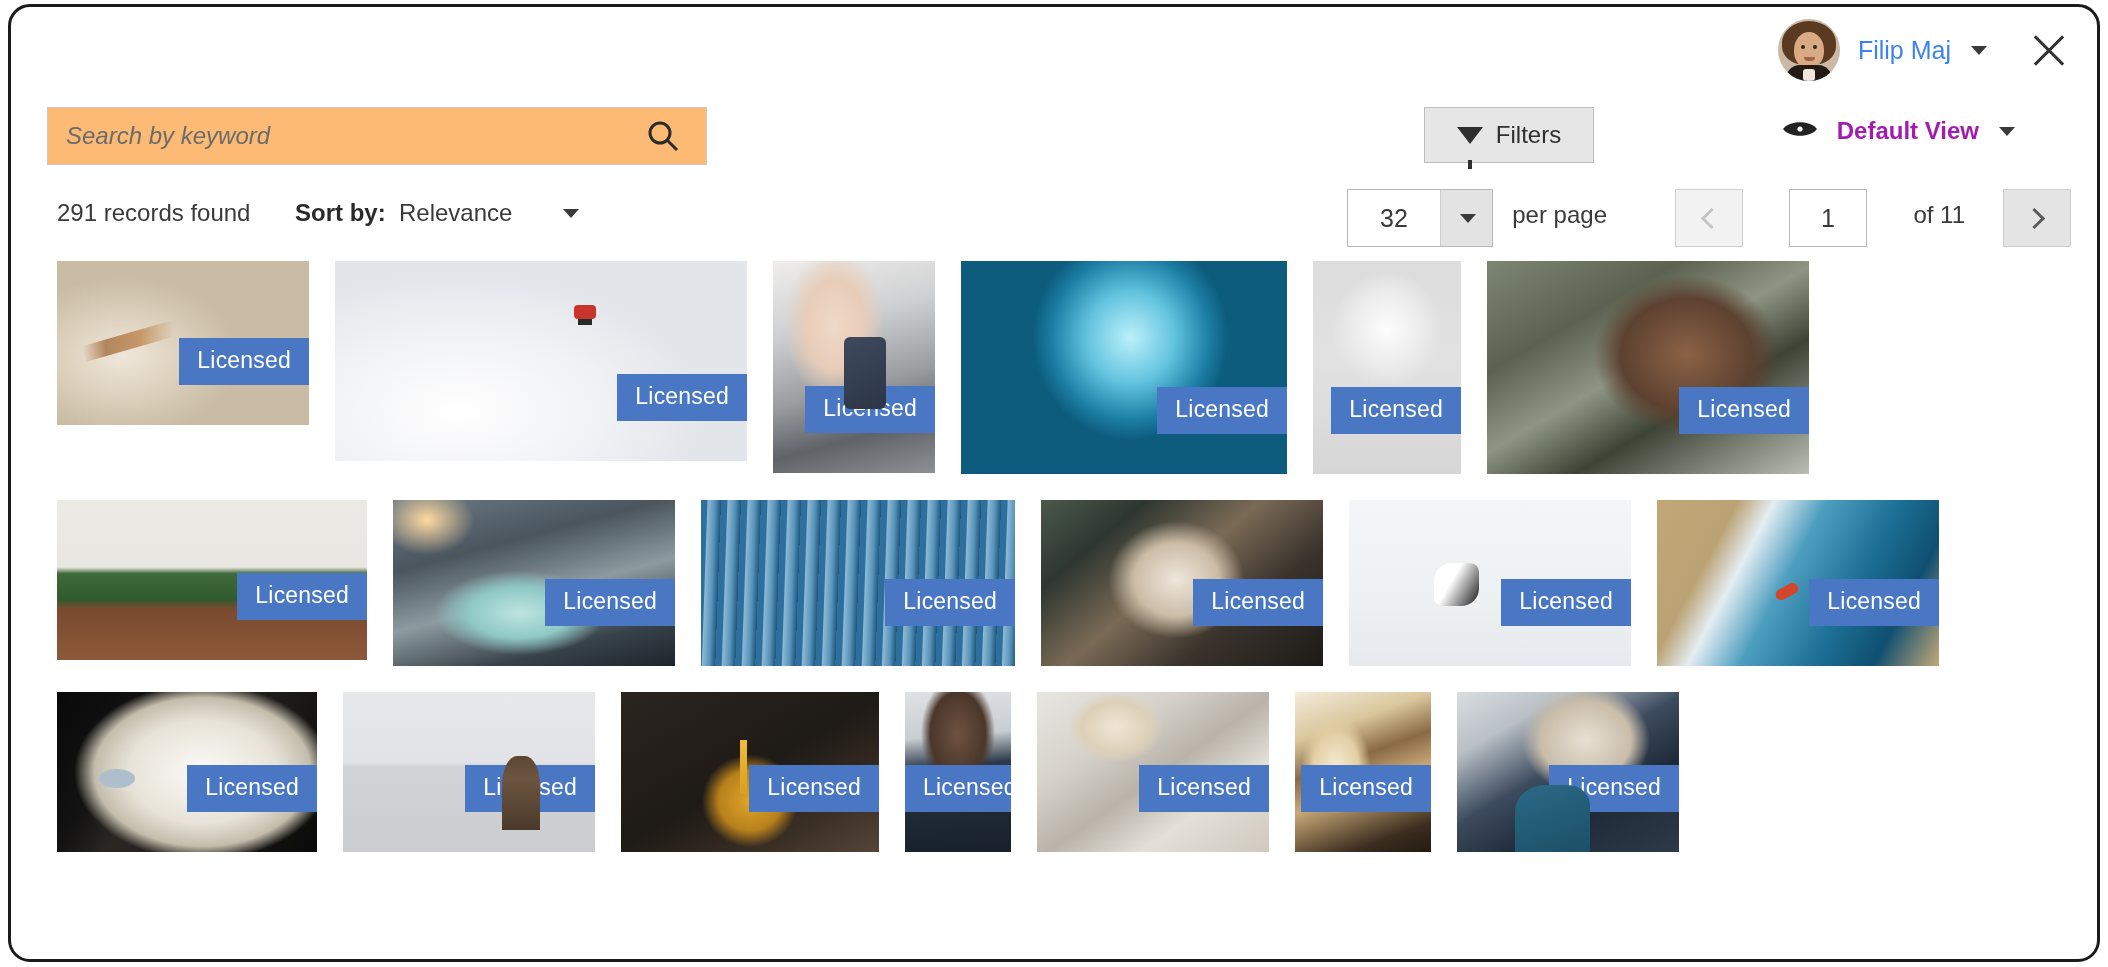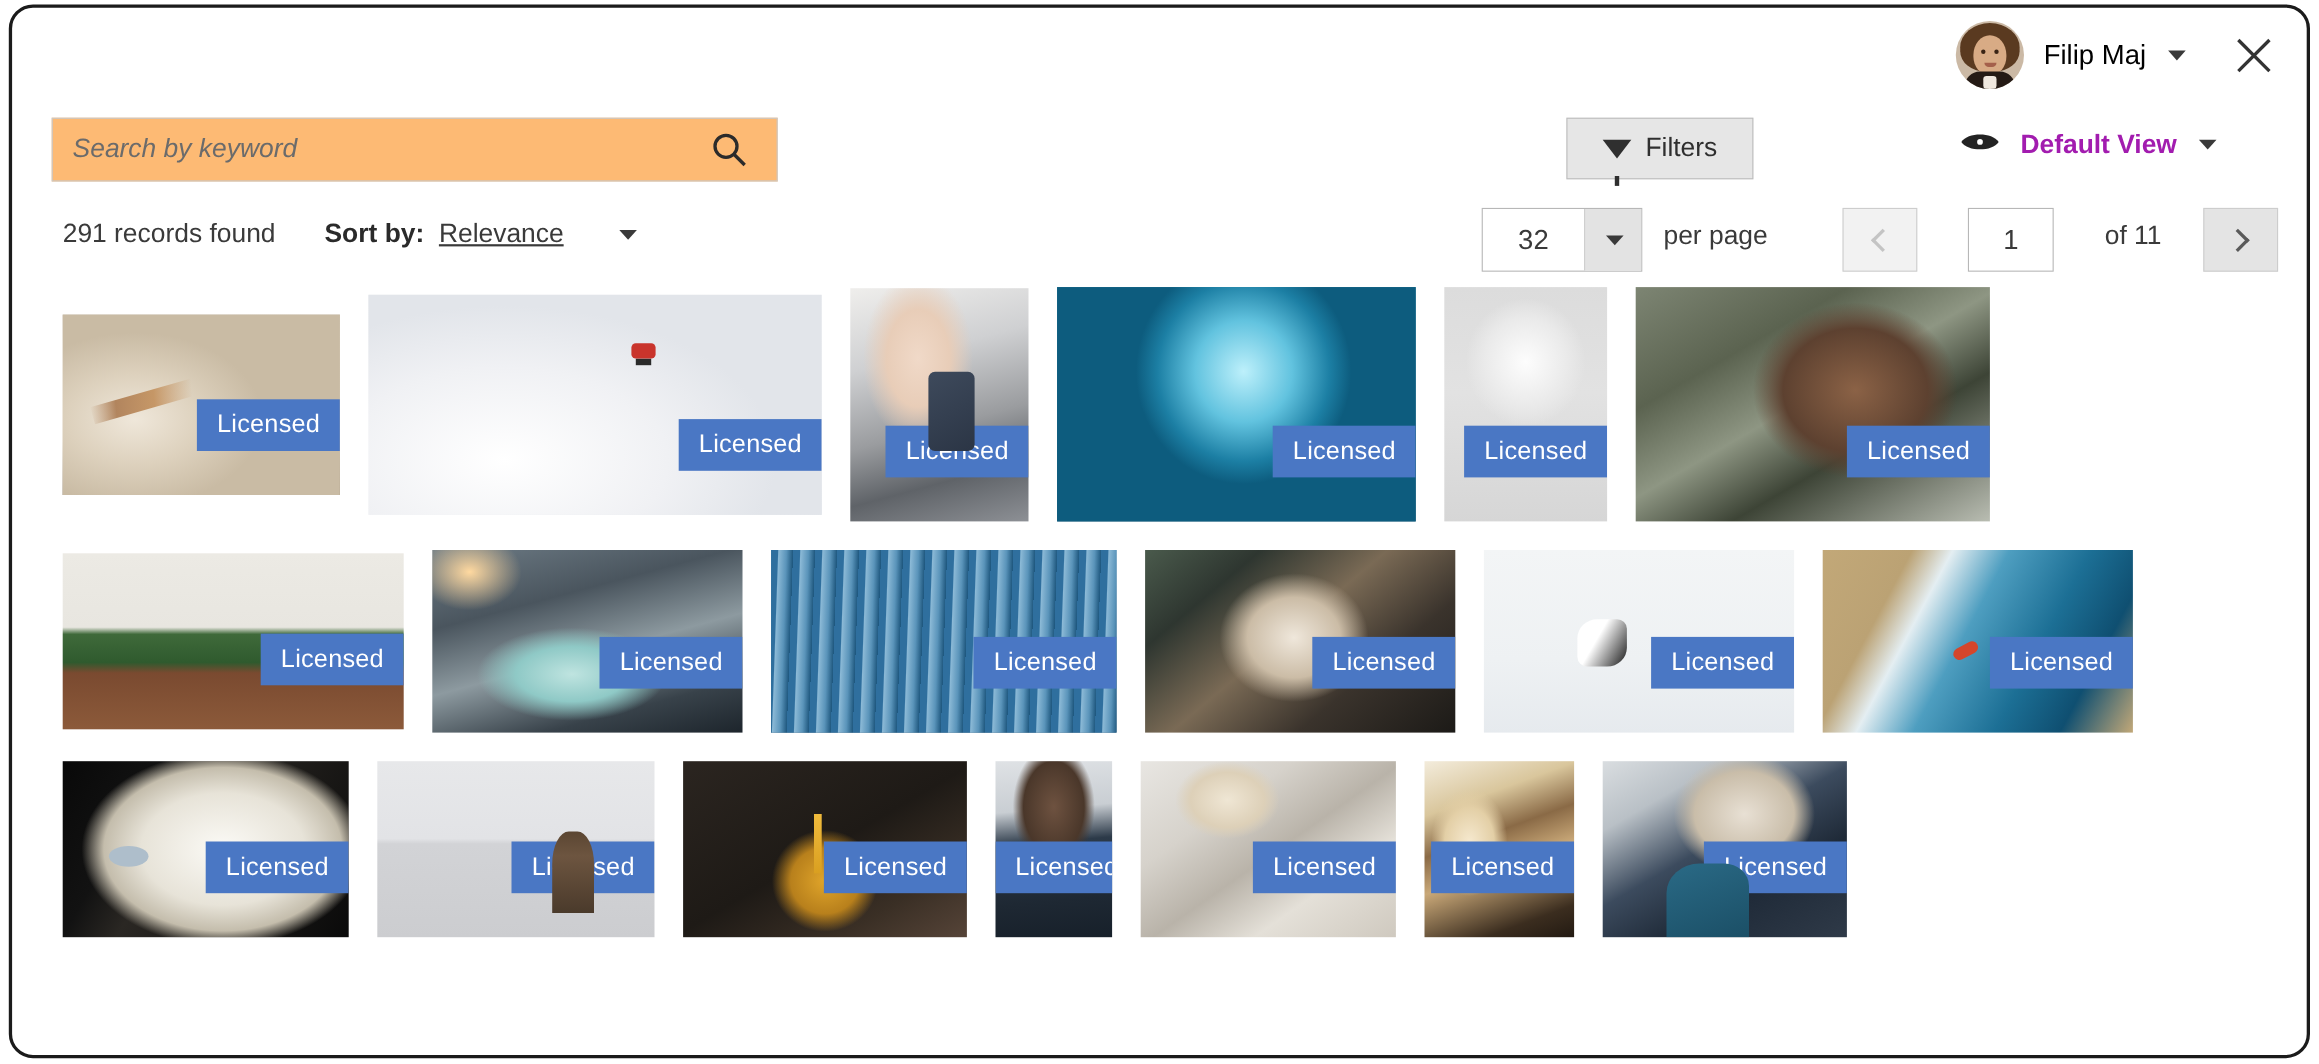--- a/index.html
+++ b/index.html
@@ -83,21 +83,21 @@
     width: 46px; height: 20px; border-radius: 14px 14px 0 0;
     background: #241a15;
   }
   .avatar .collar {
     position: absolute; left: 25px; bottom: 0px;
     width: 12px; height: 12px; background: #efe7de; border-radius: 3px;
   }
 
   .user-name {
     font-size: 25px;
-    color: #000000;
+    color: #3b82f6;
   }
 
   .caret {
     width: 0; height: 0;
     border-left: 8px solid transparent;
     border-right: 8px solid transparent;
     border-top: 9px solid #3a3a3a;
     margin-left: 2px;
   }
 
@@ -191,21 +191,21 @@
   .view-switch .label { font-size: 24px; color: #a21caf; font-weight: bold; }
 
   
   .results-bar {
     position: relative;
     height: 84px;
   }
 
   .records { position: absolute; left: 46px; top: 22px; font-size: 24px; color: #3a3a3a; }
   .sort-label { position: absolute; left: 284px; top: 22px; font-size: 24px; font-weight: bold; color: #2a2a2a; }
-  .sort-value { position: absolute; left: 388px; top: 22px; font-size: 24px; color: #3a3a3a; text-decoration: underline; }
+  .sort-value { position: absolute; left: 388px; top: 22px; font-size: 24px; color: #3a3a3a; }
   .sort-caret { position: absolute; left: 550px; top: 32px; }
 
   .per-page-select {
     position: absolute;
     right: 604px;
     top: 12px;
     width: 146px;
     height: 58px;
     border: 1px solid #b7b7b7;
     background: #fff;
@@ -255,21 +255,21 @@
     display: flex; align-items: center; justify-content: center;
     font-size: 25px; color: #3a3a3a;
   }
   .pg-of { position: absolute; right: 132px; top: 24px; font-size: 24px; color: #3a3a3a; }
 
   
   .grid-area { position: relative; padding: 0 0 0 0; }
 
   .row {
     display: flex;
-    align-items: center;
+    align-items: flex-start;
     gap: 26px;
     padding-left: 46px;
     padding-right: 16px;
     margin-bottom: 26px;
   }
 
   .thumb {
     position: relative;
     overflow: hidden;
     flex: none;

